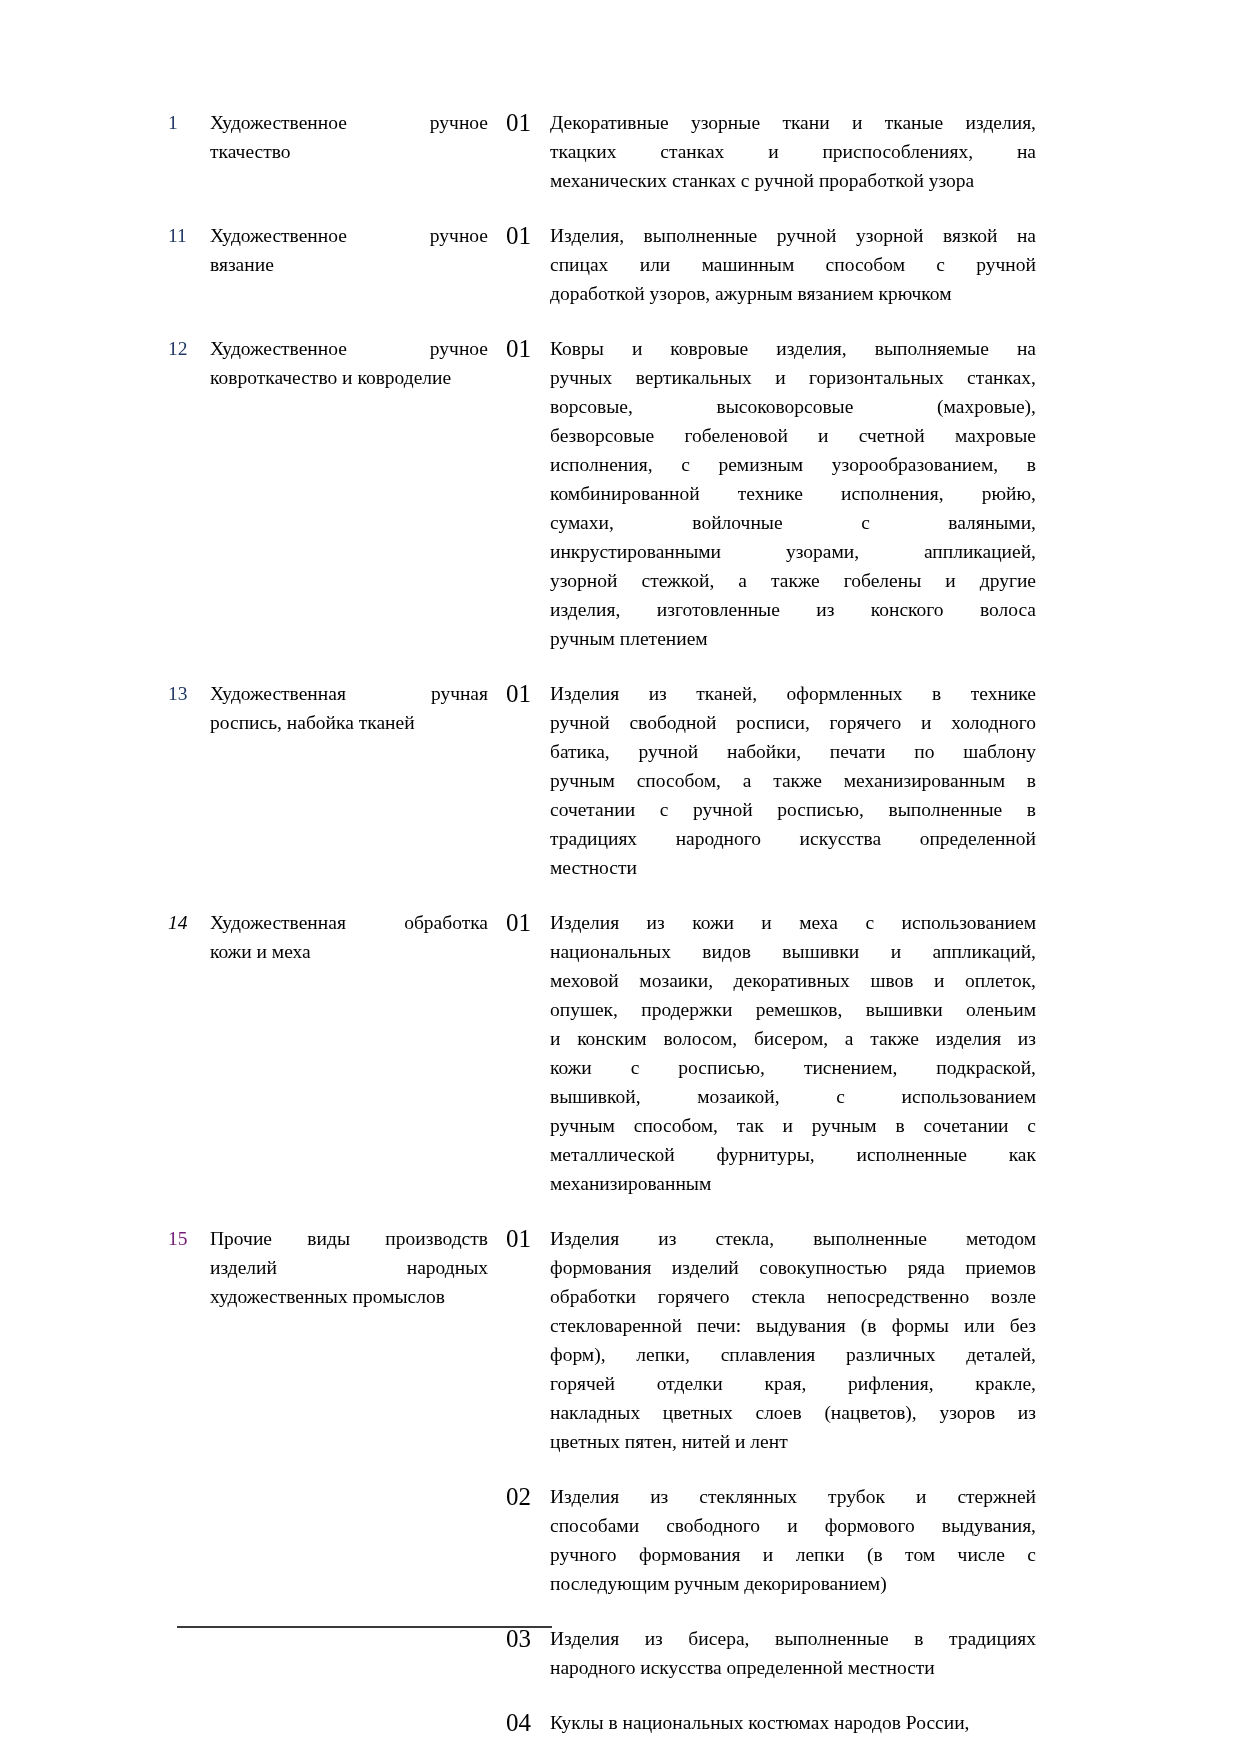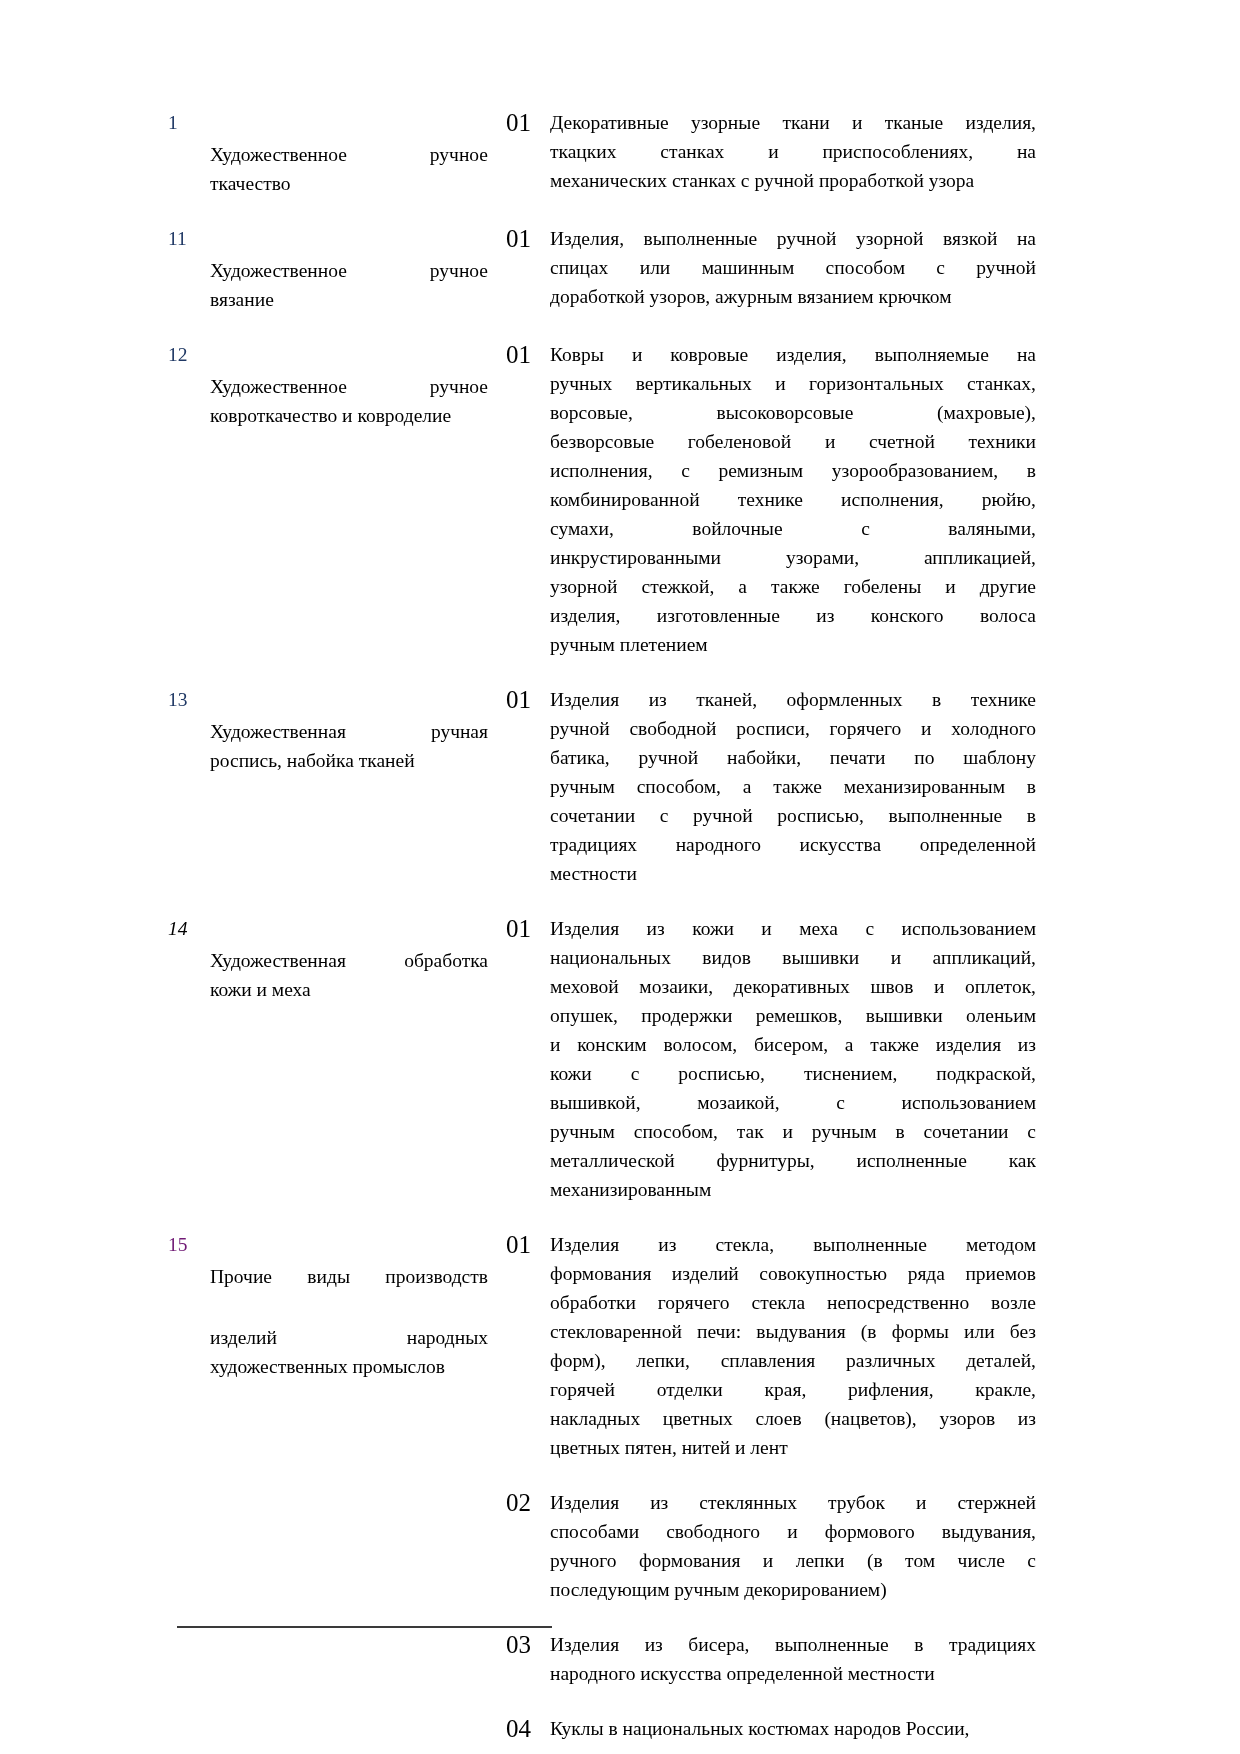--- a/index.html
+++ b/index.html
@@ -76,21 +76,20 @@
     text-align-last: left;
     text-justify: inter-word;
     hyphens: none;
   }
 
   
   .cell-name > .line-justify {
     display: block;
     text-align: justify;
     text-align-last: justify;
-    margin-top: 32px;
   }
   .cell-name > .line-last {
     display: block;
     text-align: left;
   }
 
   .cell-desc > .line-justify {
     display: block;
     text-align: justify;
     text-align-last: justify;
@@ -144,21 +143,21 @@
         <div class="cell-num" style="color: rgb(31, 56, 100);">12</div>
         <div class="cell-name">
           <span class="line-justify">Художественное ручное</span>
           <span class="line-last">ковроткачество и ковроделие</span>
         </div>
         <div class="cell-code">01</div>
         <div class="cell-desc">
           <span class="line-justify">Ковры и ковровые изделия, выполняемые на</span>
           <span class="line-justify">ручных вертикальных и горизонтальных станках,</span>
           <span class="line-justify">ворсовые, высоковорсовые (махровые),</span>
-          <span class="line-justify">безворсовые гобеленовой и счетной техники</span>
+          <span class="line-justify">безворсовые гобеленовой и счетной махровые</span>
           <span class="line-justify">исполнения, с ремизным узорообразованием, в</span>
           <span class="line-justify">комбинированной технике исполнения, рюйю,</span>
           <span class="line-justify">сумахи, войлочные с валяными,</span>
           <span class="line-justify">инкрустированными узорами, аппликацией,</span>
           <span class="line-justify">узорной стежкой, а также гобелены и другие</span>
           <span class="line-justify">изделия, изготовленные из конского волоса</span>
           <span class="line-last">ручным плетением</span>
         </div>
       </div>
       <div class="row">

